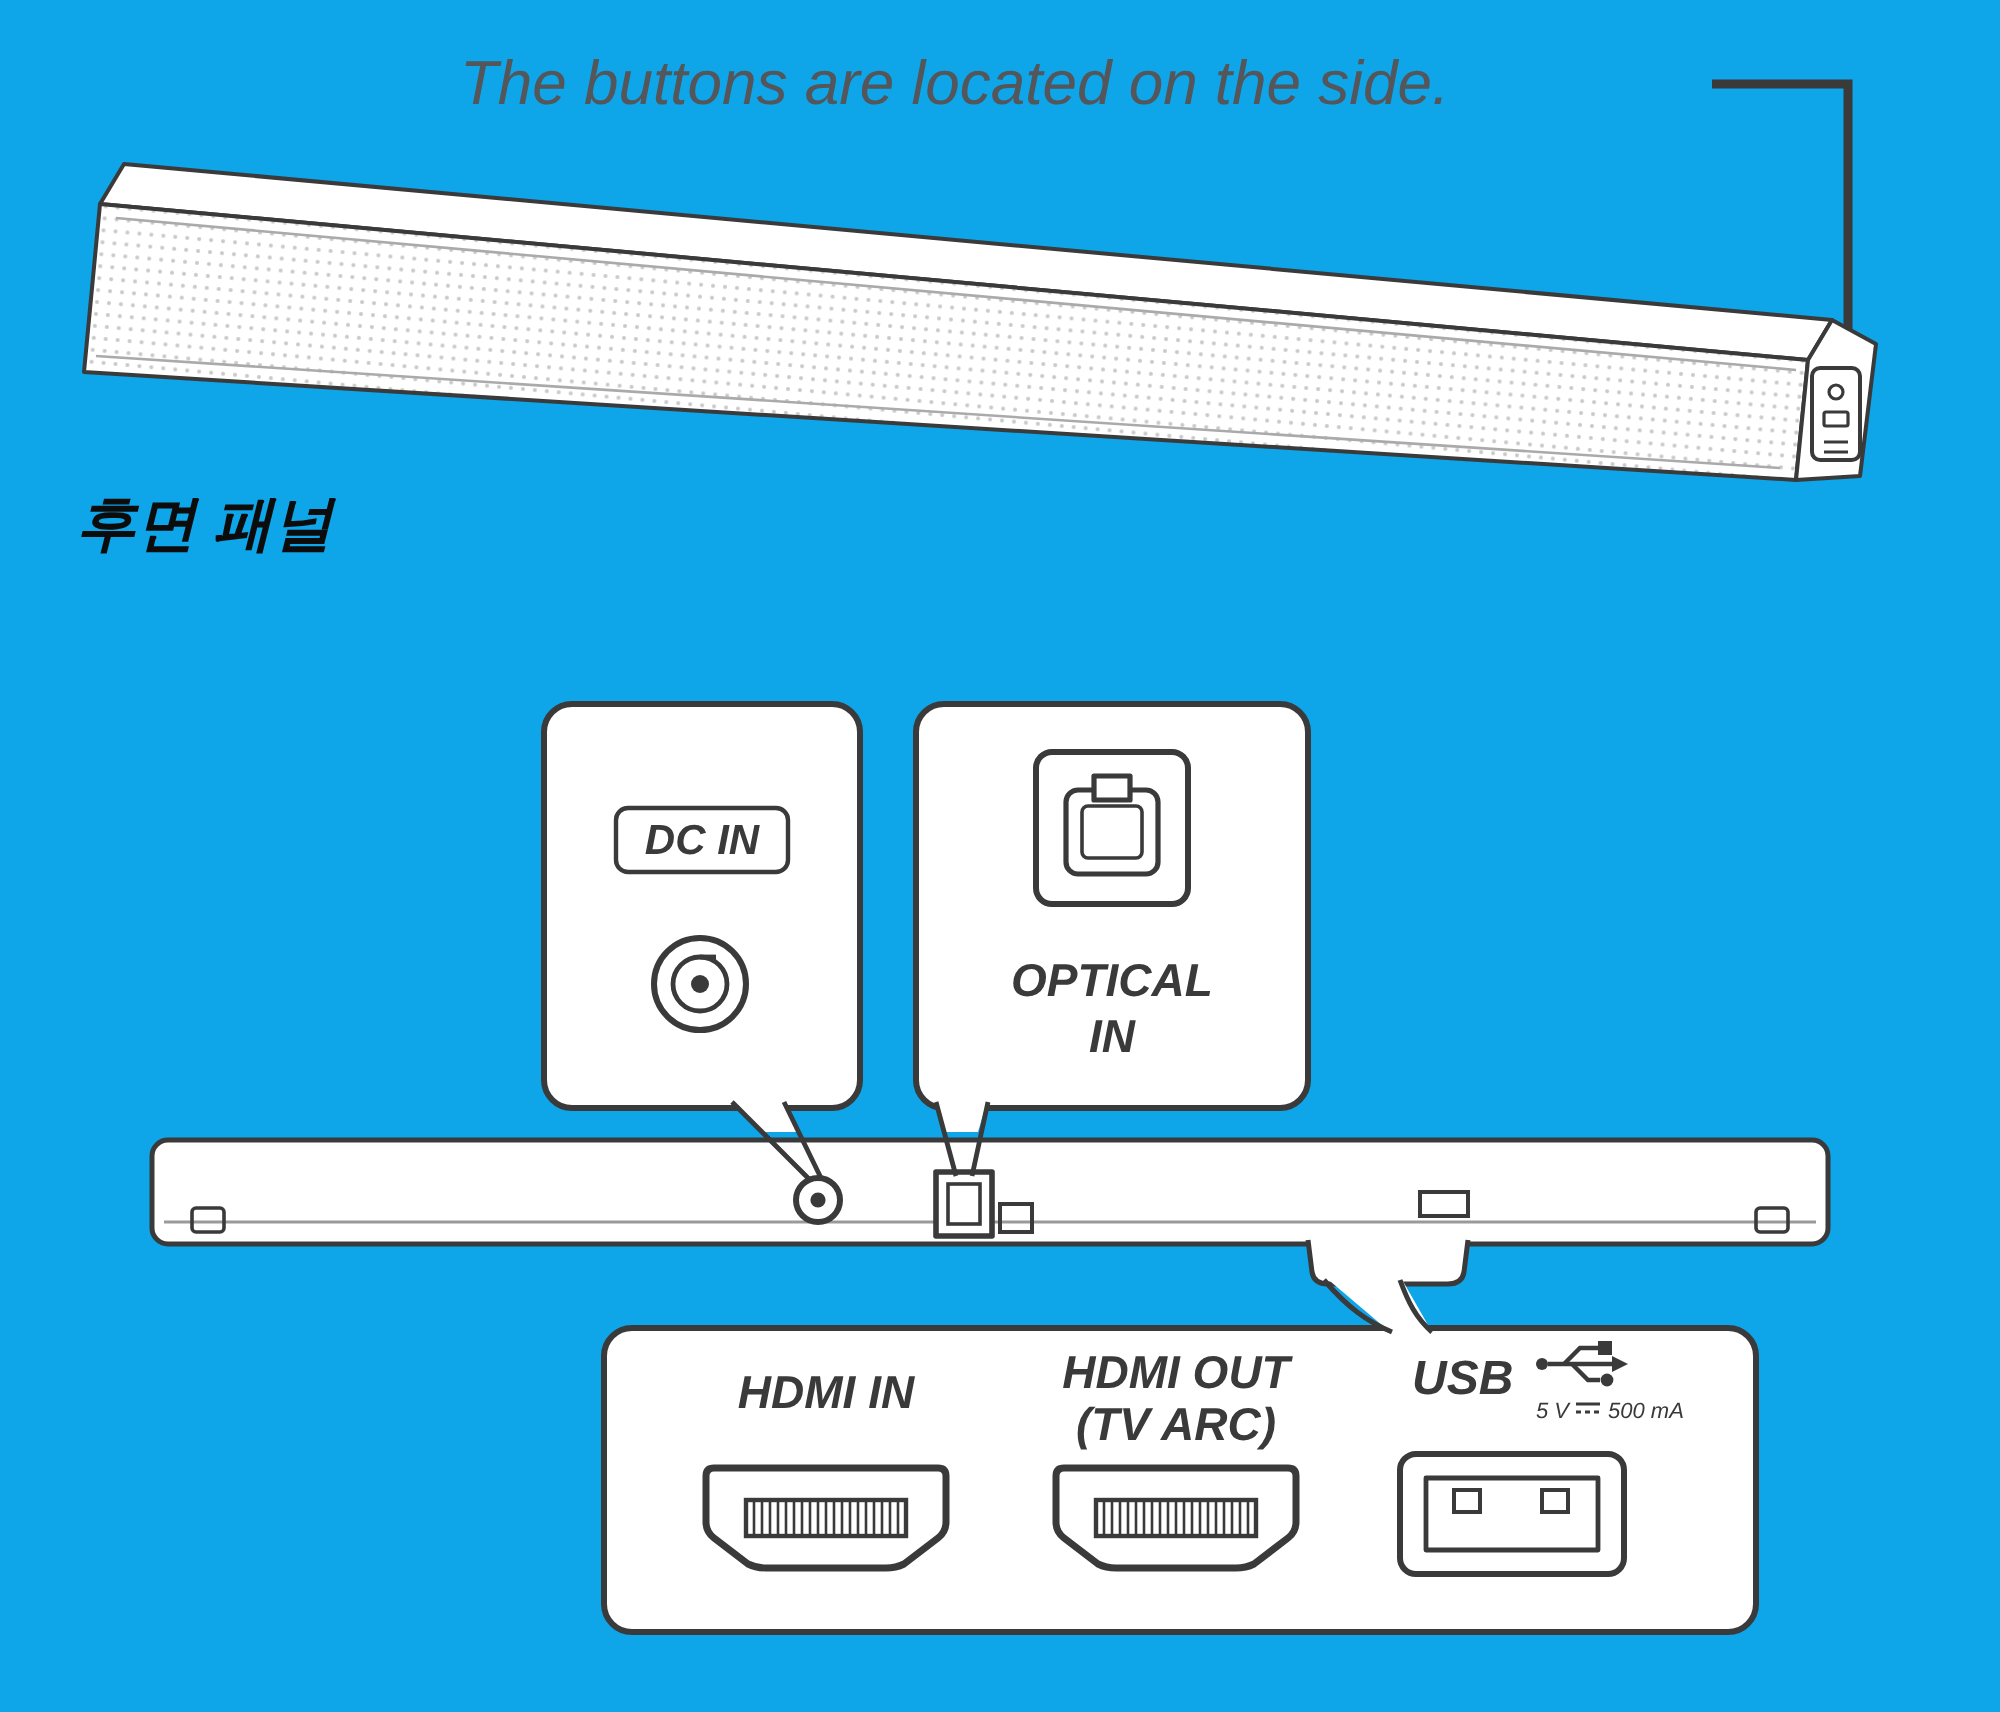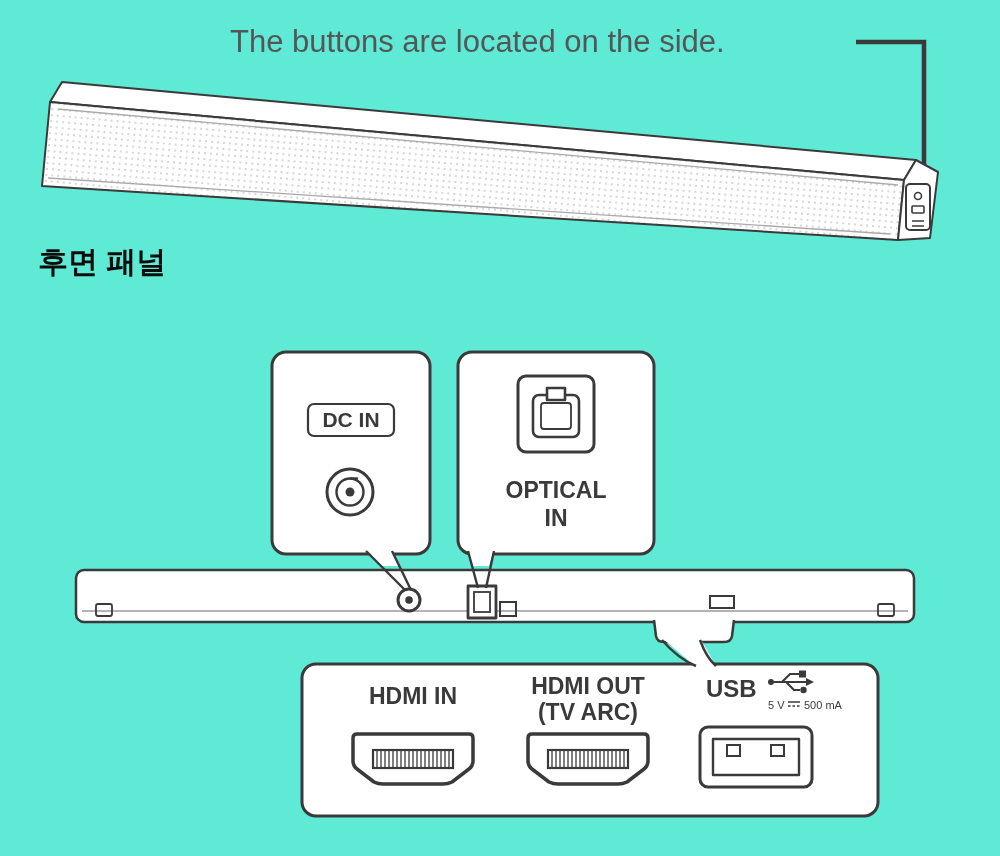--- a/index.html
+++ b/index.html
@@ -1,16 +1,16 @@
 <!DOCTYPE html>
 <html><head>
 <meta charset="utf-8">
 <style>
   html,body{margin:0;padding:0;background:#ffffff;}
-  .page{position:relative;width:1000px;height:856px;background:#5eead4;overflow:hidden;}
+  .page{position:relative;width:1000px;height:856px;background:#0ea5e9;overflow:hidden;font-style:italic;}
   svg{display:block;}
   text{font-family:"Liberation Sans","DejaVu Sans",sans-serif;fill:#3a3a3a;}
   .caption{font-size:31px;fill:#54565a;font-weight:400;}
   .title{font-size:30px;font-weight:700;fill:#0c0c0c;}
   .label{font-size:23px;font-weight:600;fill:#3a3a3a;}
   .label-sm{font-size:21px;font-weight:600;fill:#3a3a3a;}
   .usb-label{font-size:24px;font-weight:600;fill:#3a3a3a;}
   .spec{font-size:11px;font-weight:400;fill:#3a3a3a;}
   .ln{stroke:#3a3a3a;fill:none;}
   .outl{stroke:#3a3a3a;fill:#ffffff;stroke-linejoin:round;}

